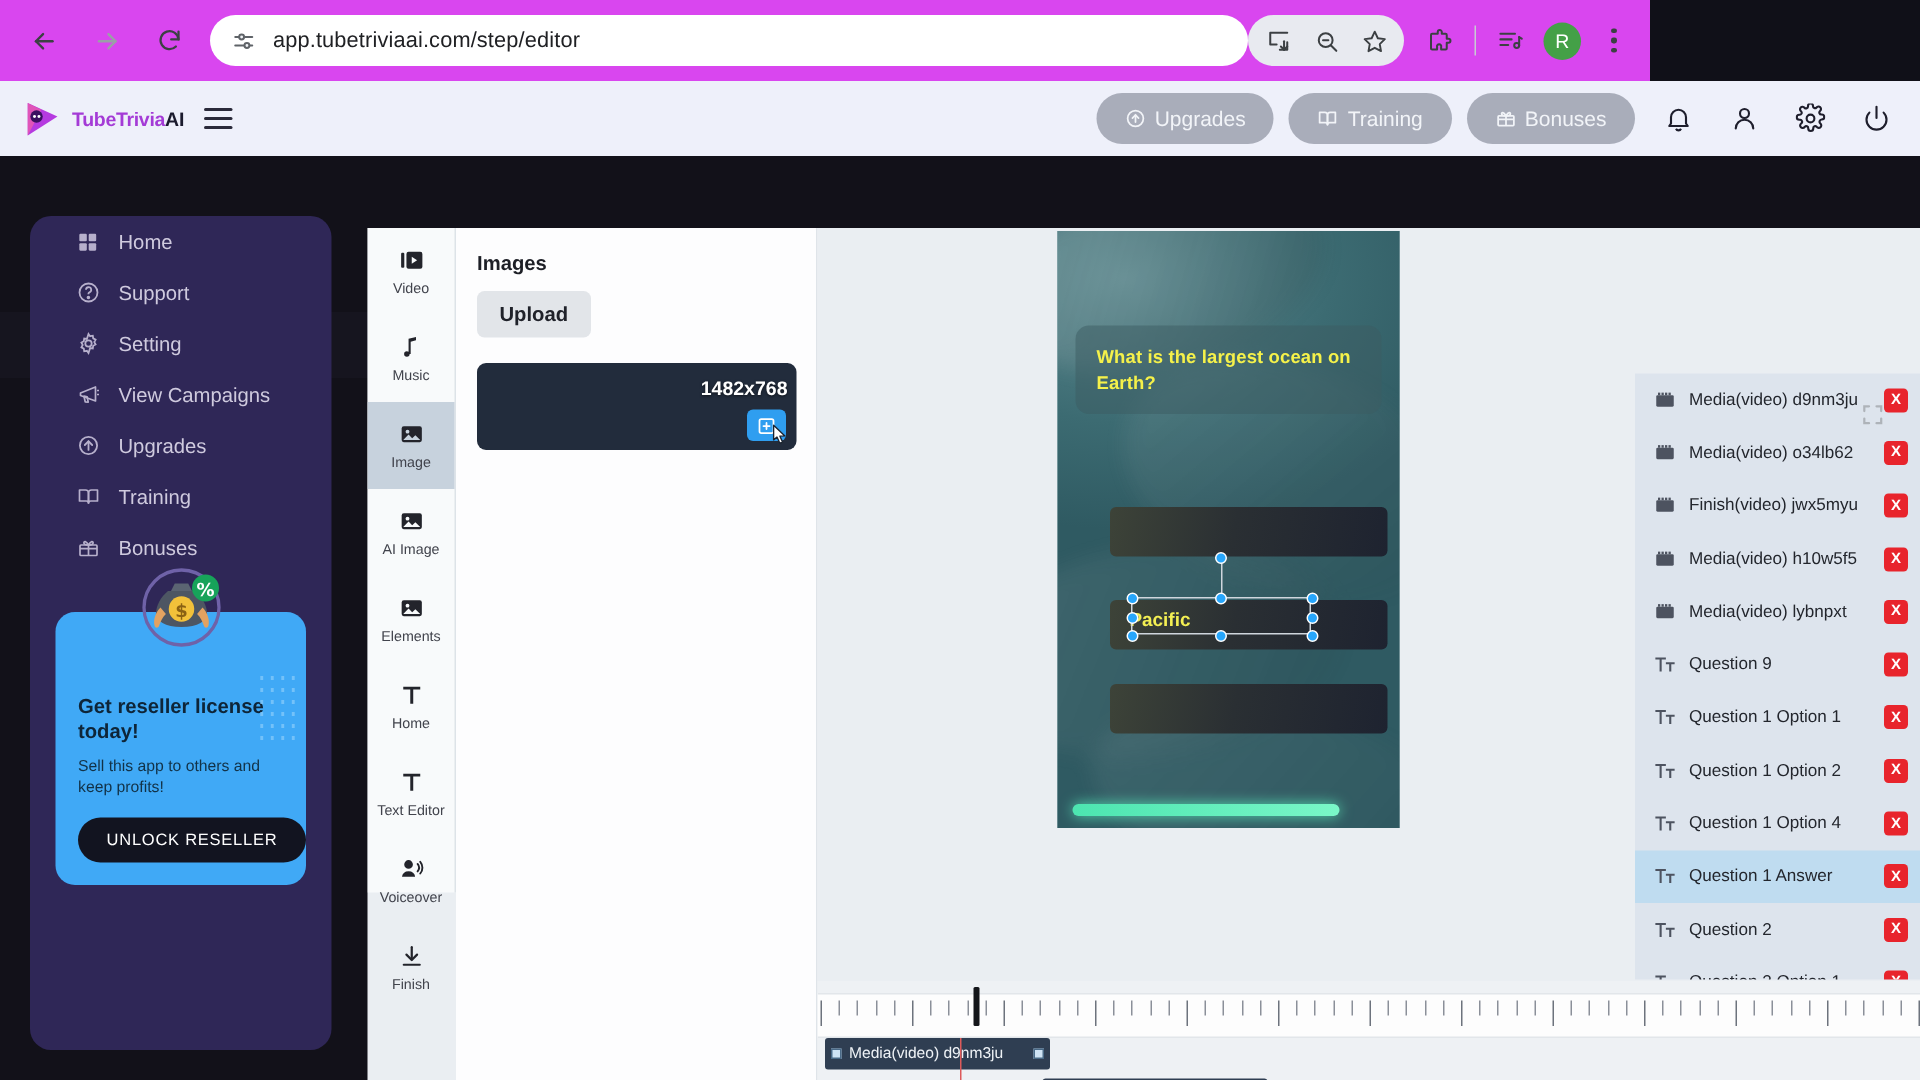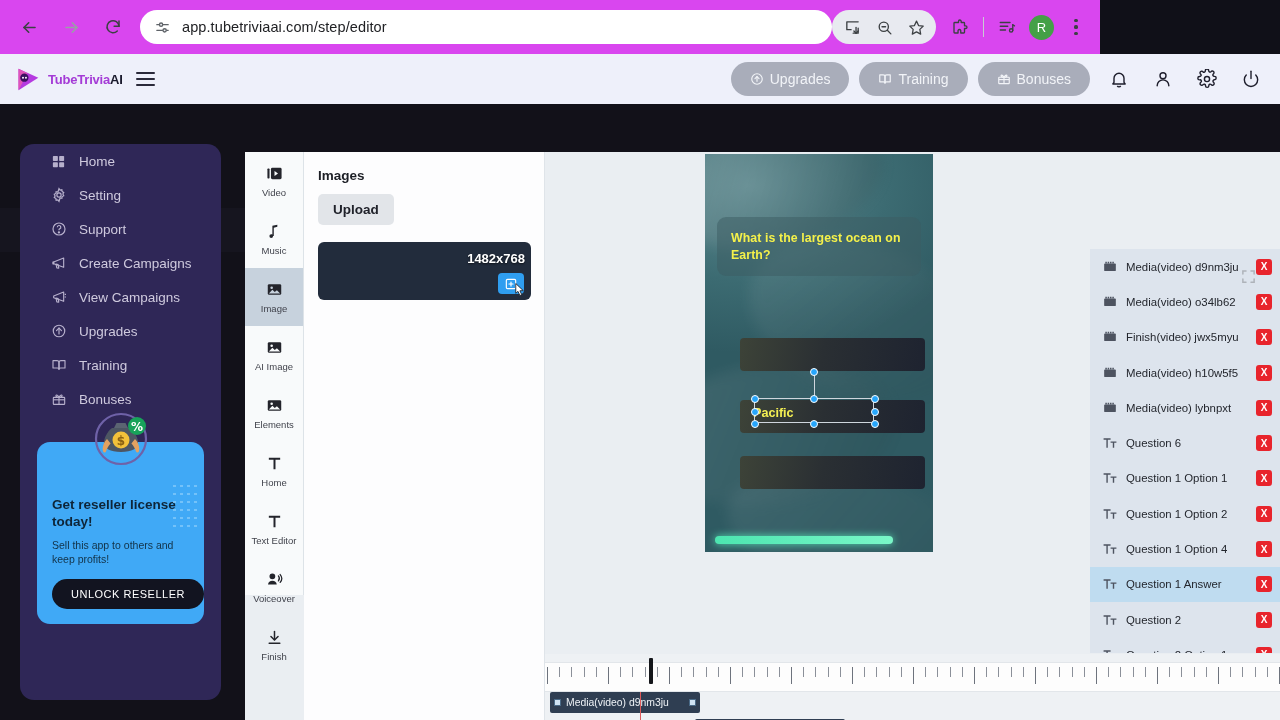--- a/index.html
+++ b/index.html
@@ -462,45 +462,35 @@
               <rect x="13" y="3" width="8" height="8" rx="1.2"></rect>
               <rect x="3" y="13" width="8" height="8" rx="1.2"></rect>
               <rect x="13" y="13" width="8" height="8" rx="1.2"></rect>
             </svg>
           </span>
         <span>Home</span>
       </div>
       <div class="nav-item">
         <span class="ni-icon">
             <svg width="16" height="16" viewBox="0 0 24 24" fill="none" stroke="currentColor" stroke-width="1.8">
-              <circle cx="12" cy="12" r="3.2"></circle>
-              <path d="M12 2.5l1.6 2.2 2.7-.5.4 2.7 2.4 1.3-1.3 2.4 1.3 2.4-2.4 1.3-.4 2.7-2.7-.5L12 21.5l-1.6-2.2-2.7.5-.4-2.7L4.9 15.8l1.3-2.4-1.3-2.4 2.4-1.3.4-2.7 2.7.5z"></path>
-            </svg>
-          </span>
-        <span>Setting</span>
+              <circle cx="12" cy="12" r="9"></circle>
+              <path d="M9.5 9.3a2.6 2.6 0 1 1 3.4 2.5c-.7.3-1 .9-1 1.6v.4"></path>
+              <circle cx="11.9" cy="17" r=".9" fill="currentColor"></circle>
+            </svg>
+          </span>
+        <span>Support</span>
       </div>
       <div class="nav-item">
         <span class="ni-icon">
             <svg width="16" height="16" viewBox="0 0 24 24" fill="none" stroke="currentColor" stroke-width="1.8">
-              <circle cx="12" cy="12" r="9"></circle>
-              <path d="M9.5 9.3a2.6 2.6 0 1 1 3.4 2.5c-.7.3-1 .9-1 1.6v.4"></path>
-              <circle cx="11.9" cy="17" r=".9" fill="currentColor"></circle>
-            </svg>
-          </span>
-        <span>Support</span>
-      </div>
-      <div class="nav-item">
-        <span class="ni-icon">
-            <svg width="16" height="16" viewBox="0 0 24 24" fill="none" stroke="currentColor" stroke-width="1.7" stroke-linejoin="round">
-              <path d="M4 10.5 19 4.5v14L4 13z"></path>
-              <path d="M4 10.5H2.8v2.8H4z"></path>
-              <path d="M7.5 13.7l1.2 5.6 3 .3-1-5.2z"></path>
-            </svg>
-          </span>
-        <span>Create Campaigns</span>
+              <circle cx="12" cy="12" r="3.2"></circle>
+              <path d="M12 2.5l1.6 2.2 2.7-.5.4 2.7 2.4 1.3-1.3 2.4 1.3 2.4-2.4 1.3-.4 2.7-2.7-.5L12 21.5l-1.6-2.2-2.7.5-.4-2.7L4.9 15.8l1.3-2.4-1.3-2.4 2.4-1.3.4-2.7 2.7.5z"></path>
+            </svg>
+          </span>
+        <span>Setting</span>
       </div>
       <div class="nav-item">
         <span class="ni-icon">
             <svg width="16" height="16" viewBox="0 0 24 24" fill="none" stroke="currentColor" stroke-width="1.7" stroke-linejoin="round">
               <path d="M4 10.5 19 4.5v14L4 13z"></path>
               <path d="M7.5 13.7l1.2 5.6 3 .3-1-5.2z"></path>
               <line x1="20.5" y1="8" x2="22.5" y2="8"></line>
               <line x1="20.5" y1="12" x2="22.5" y2="12"></line>
             </svg>
           </span>
@@ -779,21 +769,21 @@
         <span class="lr-label">Media(video) lybnpxt</span>
         <button class="x-btn">X</button>
       </div>
       <div class="layer-row">
         <span class="lr-ico">
             <svg width="14" height="14" viewBox="0 0 24 24" fill="currentColor">
               <path d="M1 4h12v2.4H8.2V20H5.8V6.4H1z"></path>
               <path d="M13 9.5h10v2.2h-3.8V20h-2.4v-8.3H13z"></path>
             </svg>
           </span>
-        <span class="lr-label">Question 6</span>
+        <span class="lr-label">Question 9</span>
         <button class="x-btn">X</button>
       </div>
       <div class="layer-row">
         <span class="lr-ico">
             <svg width="14" height="14" viewBox="0 0 24 24" fill="currentColor">
               <path d="M1 4h12v2.4H8.2V20H5.8V6.4H1z"></path>
               <path d="M13 9.5h10v2.2h-3.8V20h-2.4v-8.3H13z"></path>
             </svg>
           </span>
         <span class="lr-label">Question 1 Option 1</span>

